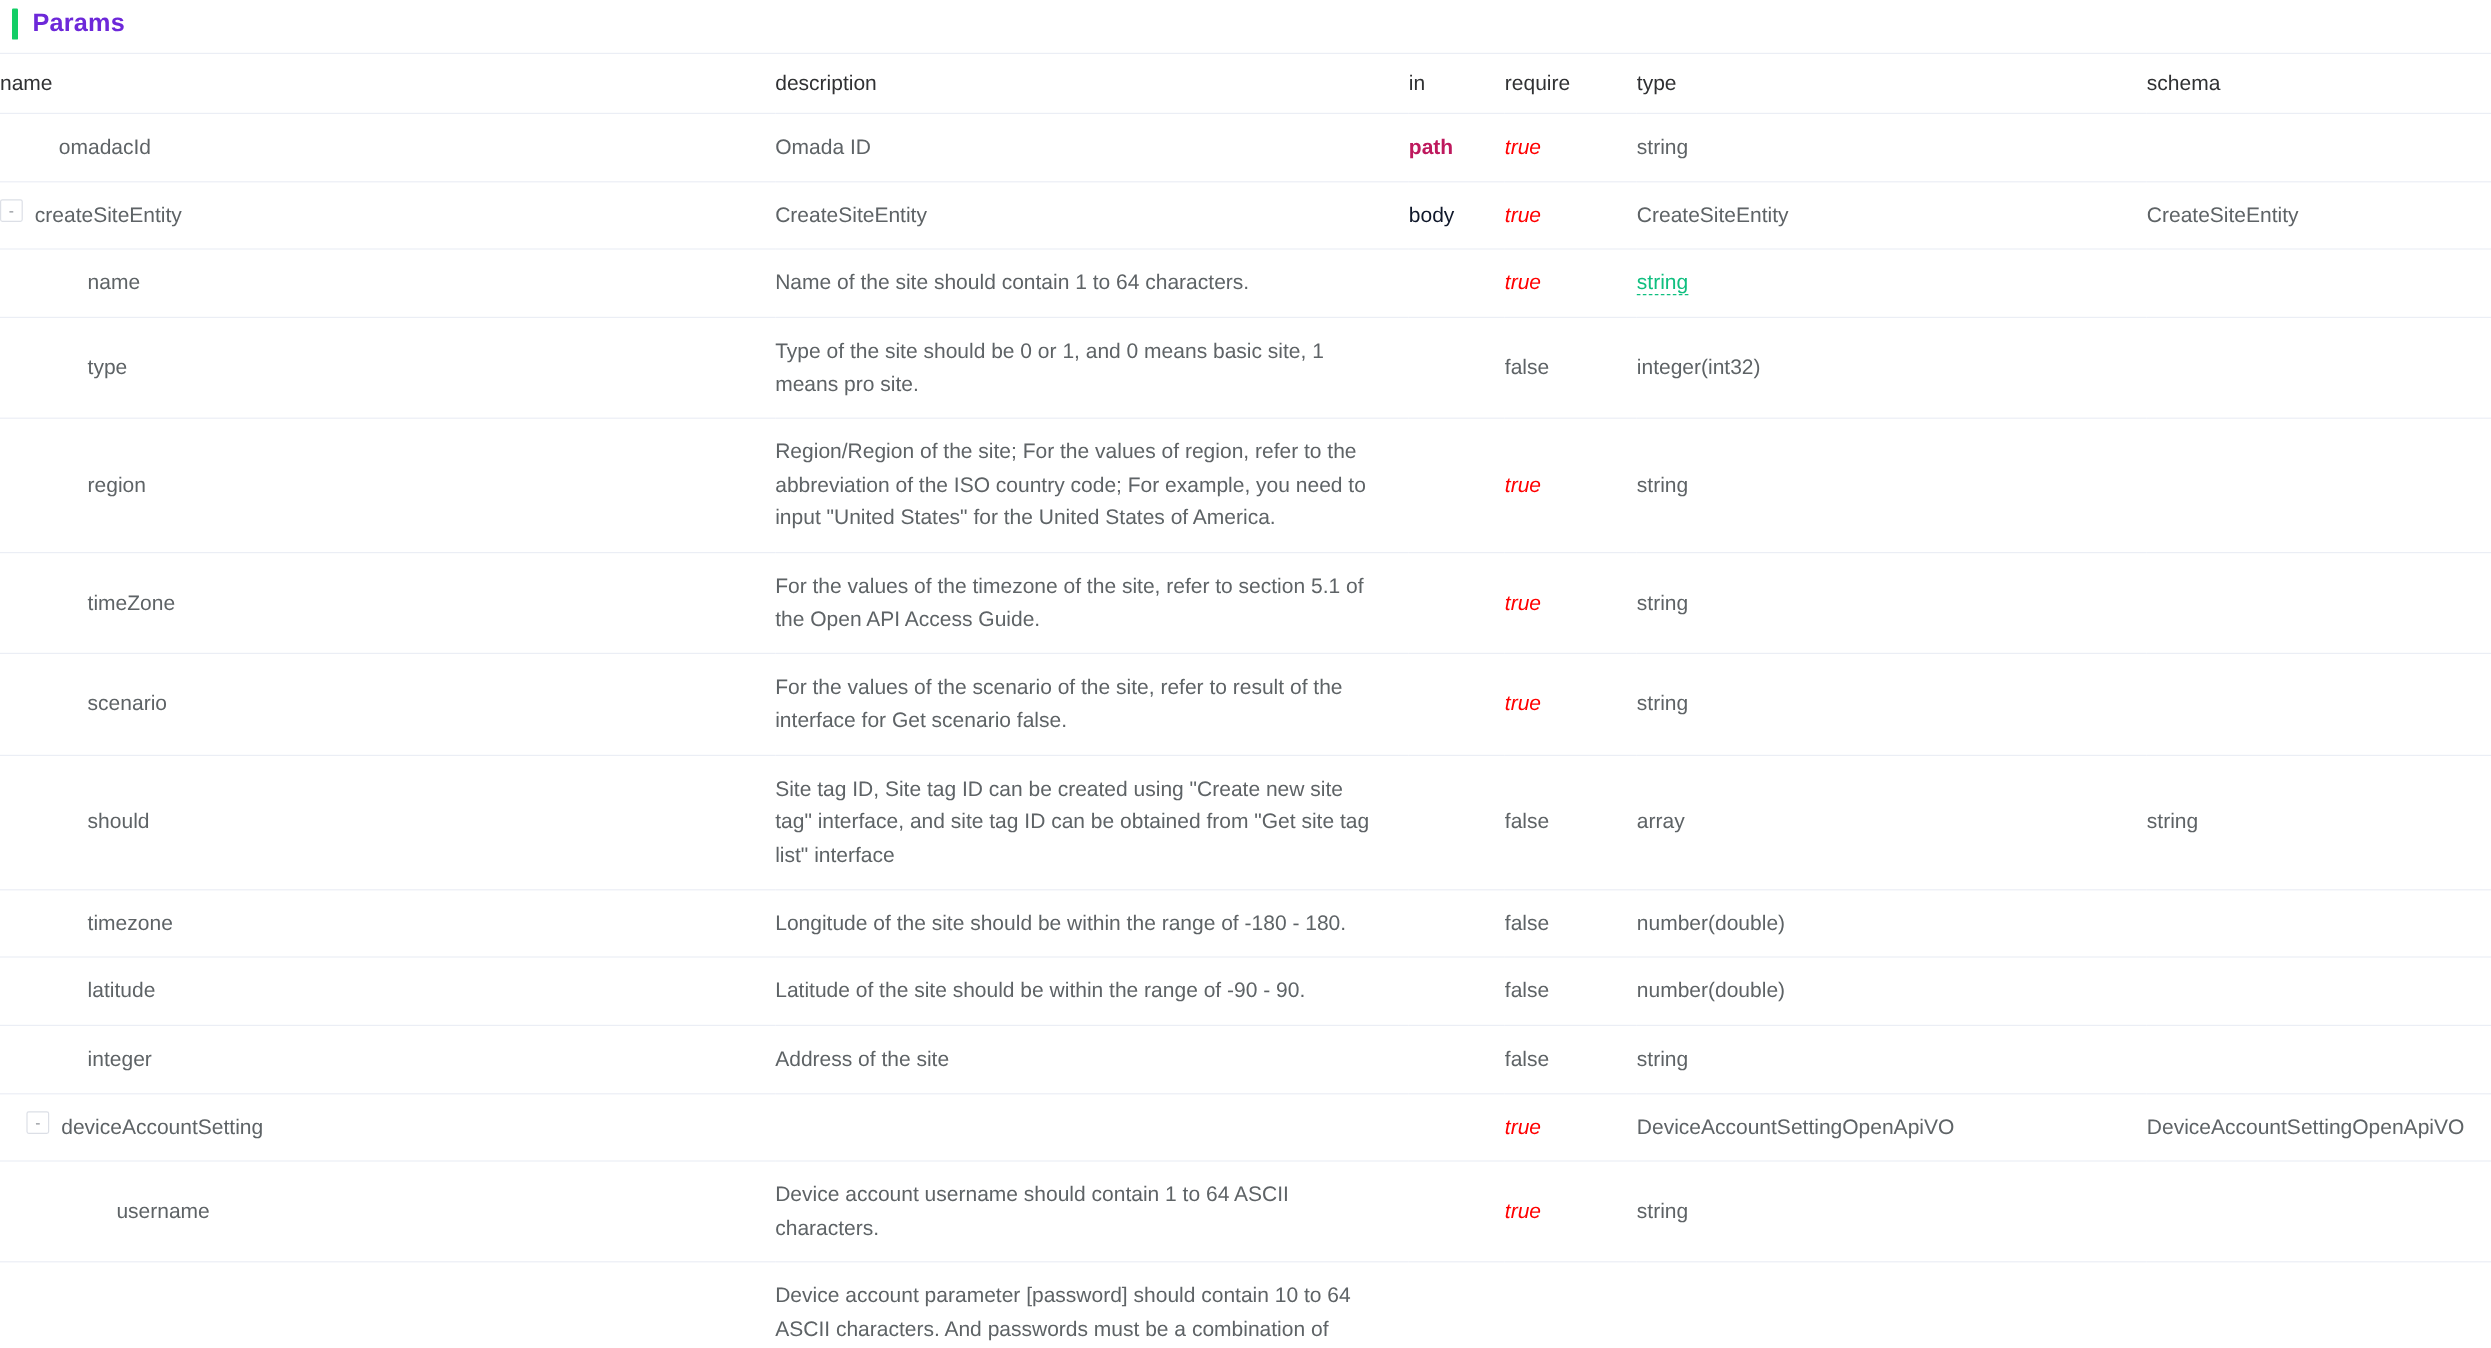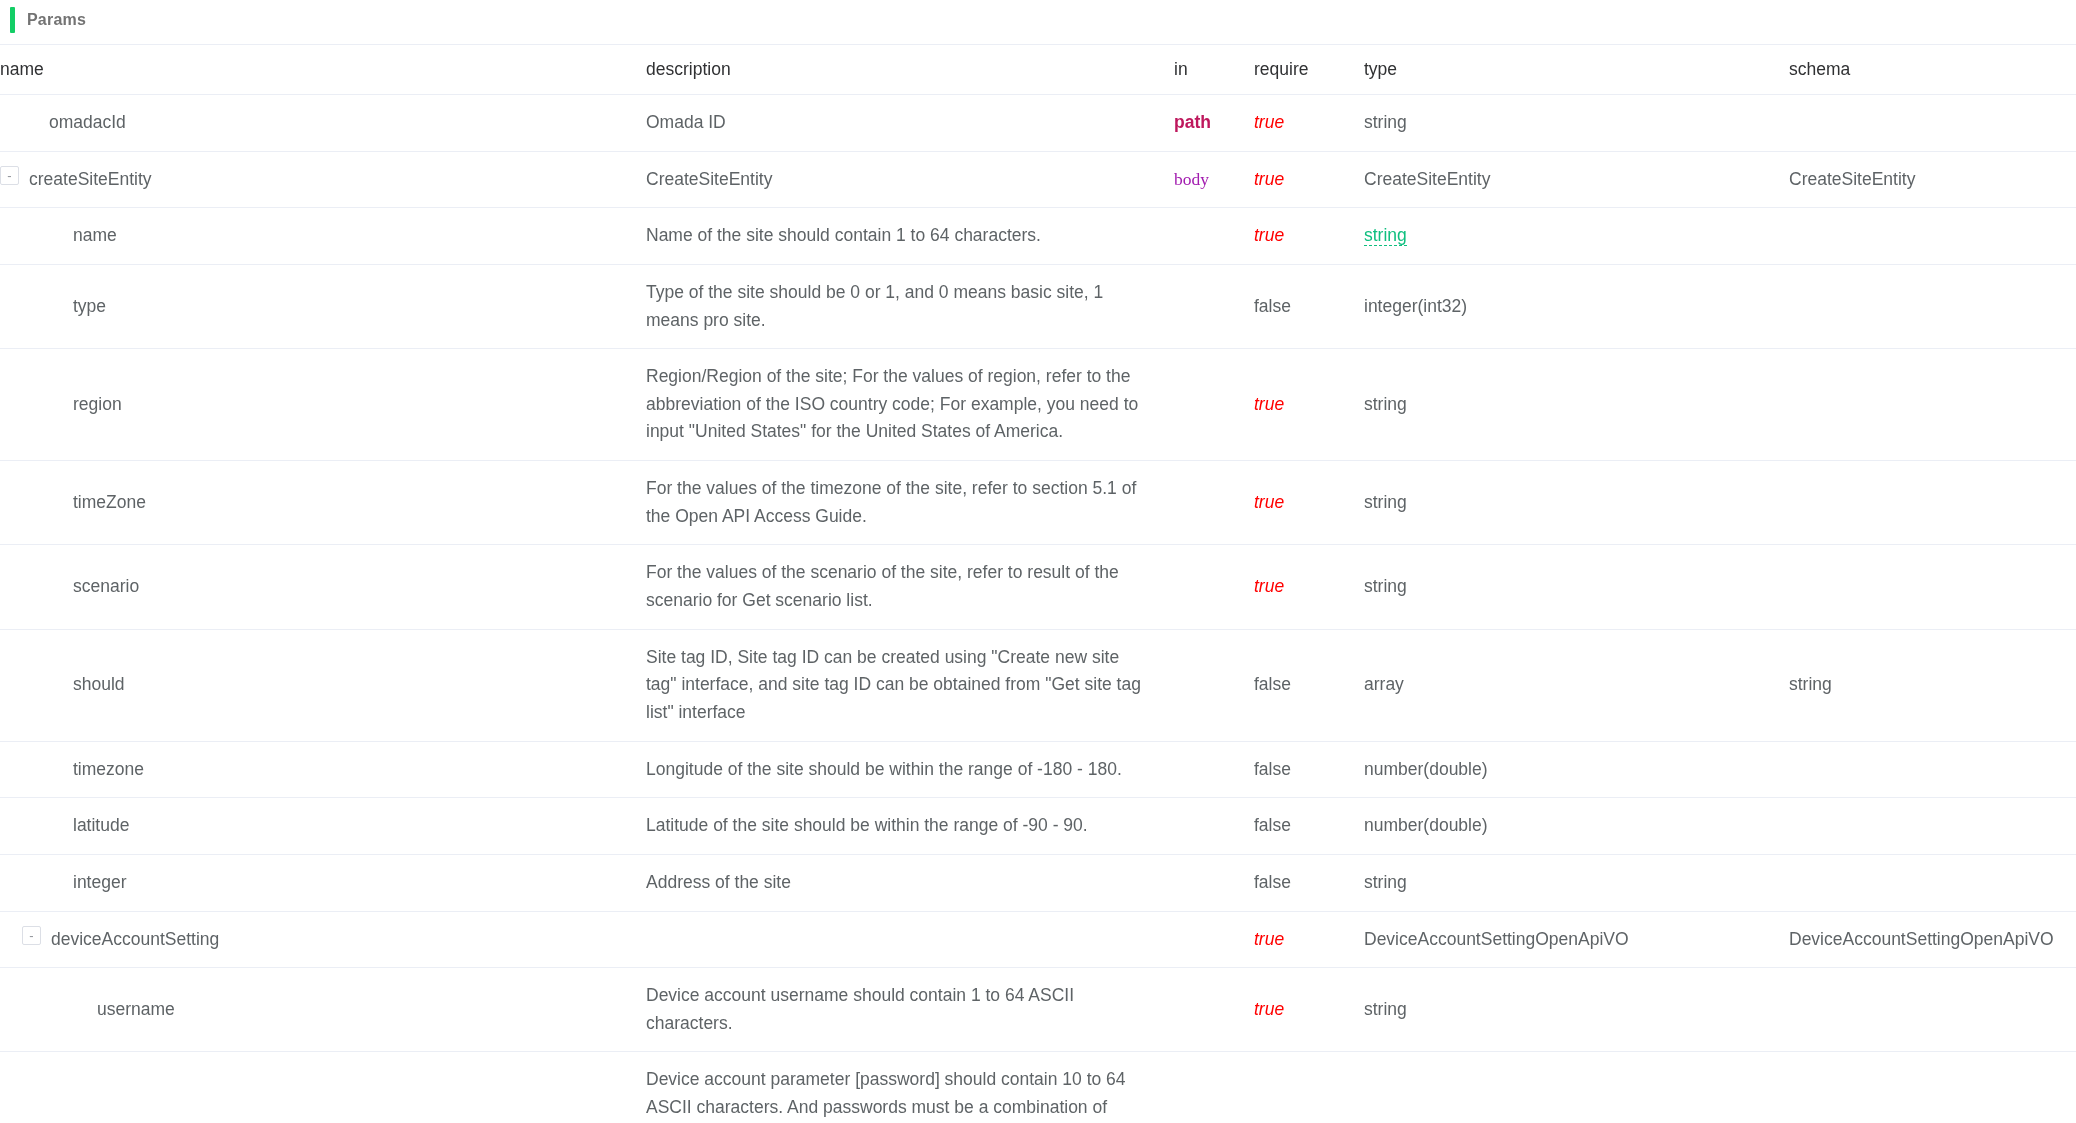--- a/index.html
+++ b/index.html
@@ -24,23 +24,23 @@
     margin: 0 0 4px 0;
   }
   .section-bar {
     width: 5px;
     height: 26px;
     background: #13ce66;
     border-radius: 1px;
     flex: 0 0 auto;
   }
   .section-title {
-    font-size: 16px;
+    font-size: 21px;
     font-weight: bold;
-    color: #737373;
+    color: #6d28d9;
     margin-left: 12px;
     letter-spacing: .2px;
   }
 
   
   .table-wrap {
     width: 100%;
     border-top: 1px solid #ebeef5;
     box-sizing: border-box;
   }
@@ -109,21 +109,21 @@
   }
   .toggle-spacer {
     display: inline-block;
     width: 27px;
     flex: 0 0 auto;
   }
   .name-text { color: #5e6366; }
 
   
   .in-path   { color: #be185d; font-weight: bold; }
-  .in-body   { color: #a21caf; font-family: Liberation Serif, serif; }
+  .in-body   { color: #0f172a; }
   .req-true  { color: #ff0000; font-style: italic; }
   .req-false { color: #5e6366; }
   .type-link {
     color: #0fbf7f;
     border-bottom: 1px dashed #0fbf7f;
     cursor: pointer;
   }
   .desc { display: block; }
 </style>
 </head>
@@ -246,21 +246,21 @@
           <td class="col-schema"><span></span></td>
         </tr>
         <tr class="param-row">
           <td class="col-name">
             <div class="name-cell lvl-2">
               <span class="toggle-spacer"></span>
               <span class="name-text">scenario</span>
             </div>
           </td>
           <td class="col-desc">
-            <span class="desc">For the values of the scenario of the site, refer to result of the scenario for Get scenario list.</span>
+            <span class="desc">For the values of the scenario of the site, refer to result of the interface for Get scenario false.</span>
           </td>
           <td class="col-in"><span class=""></span></td>
           <td class="col-require"><span class="req-true">true</span></td>
           <td class="col-type"><span>string</span></td>
           <td class="col-schema"><span></span></td>
         </tr>
         <tr class="param-row">
           <td class="col-name">
             <div class="name-cell lvl-2">
               <span class="toggle-spacer"></span>

